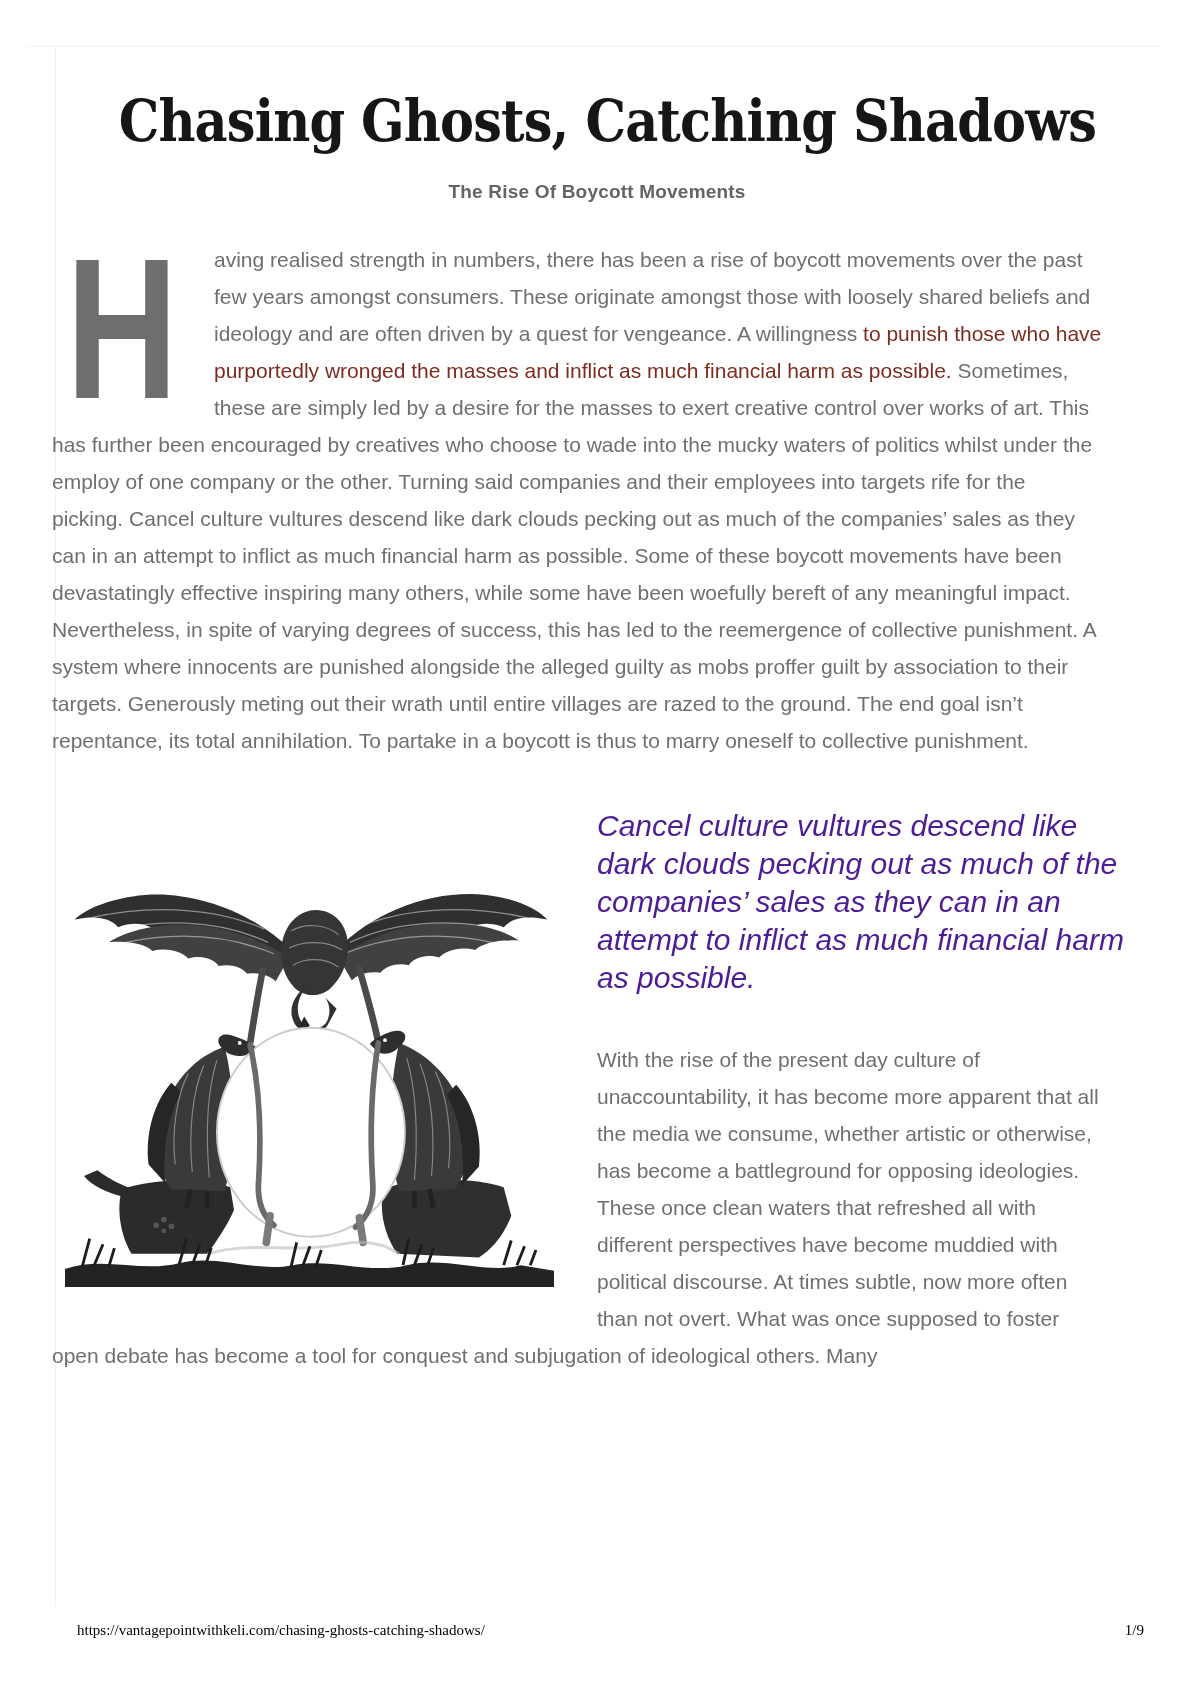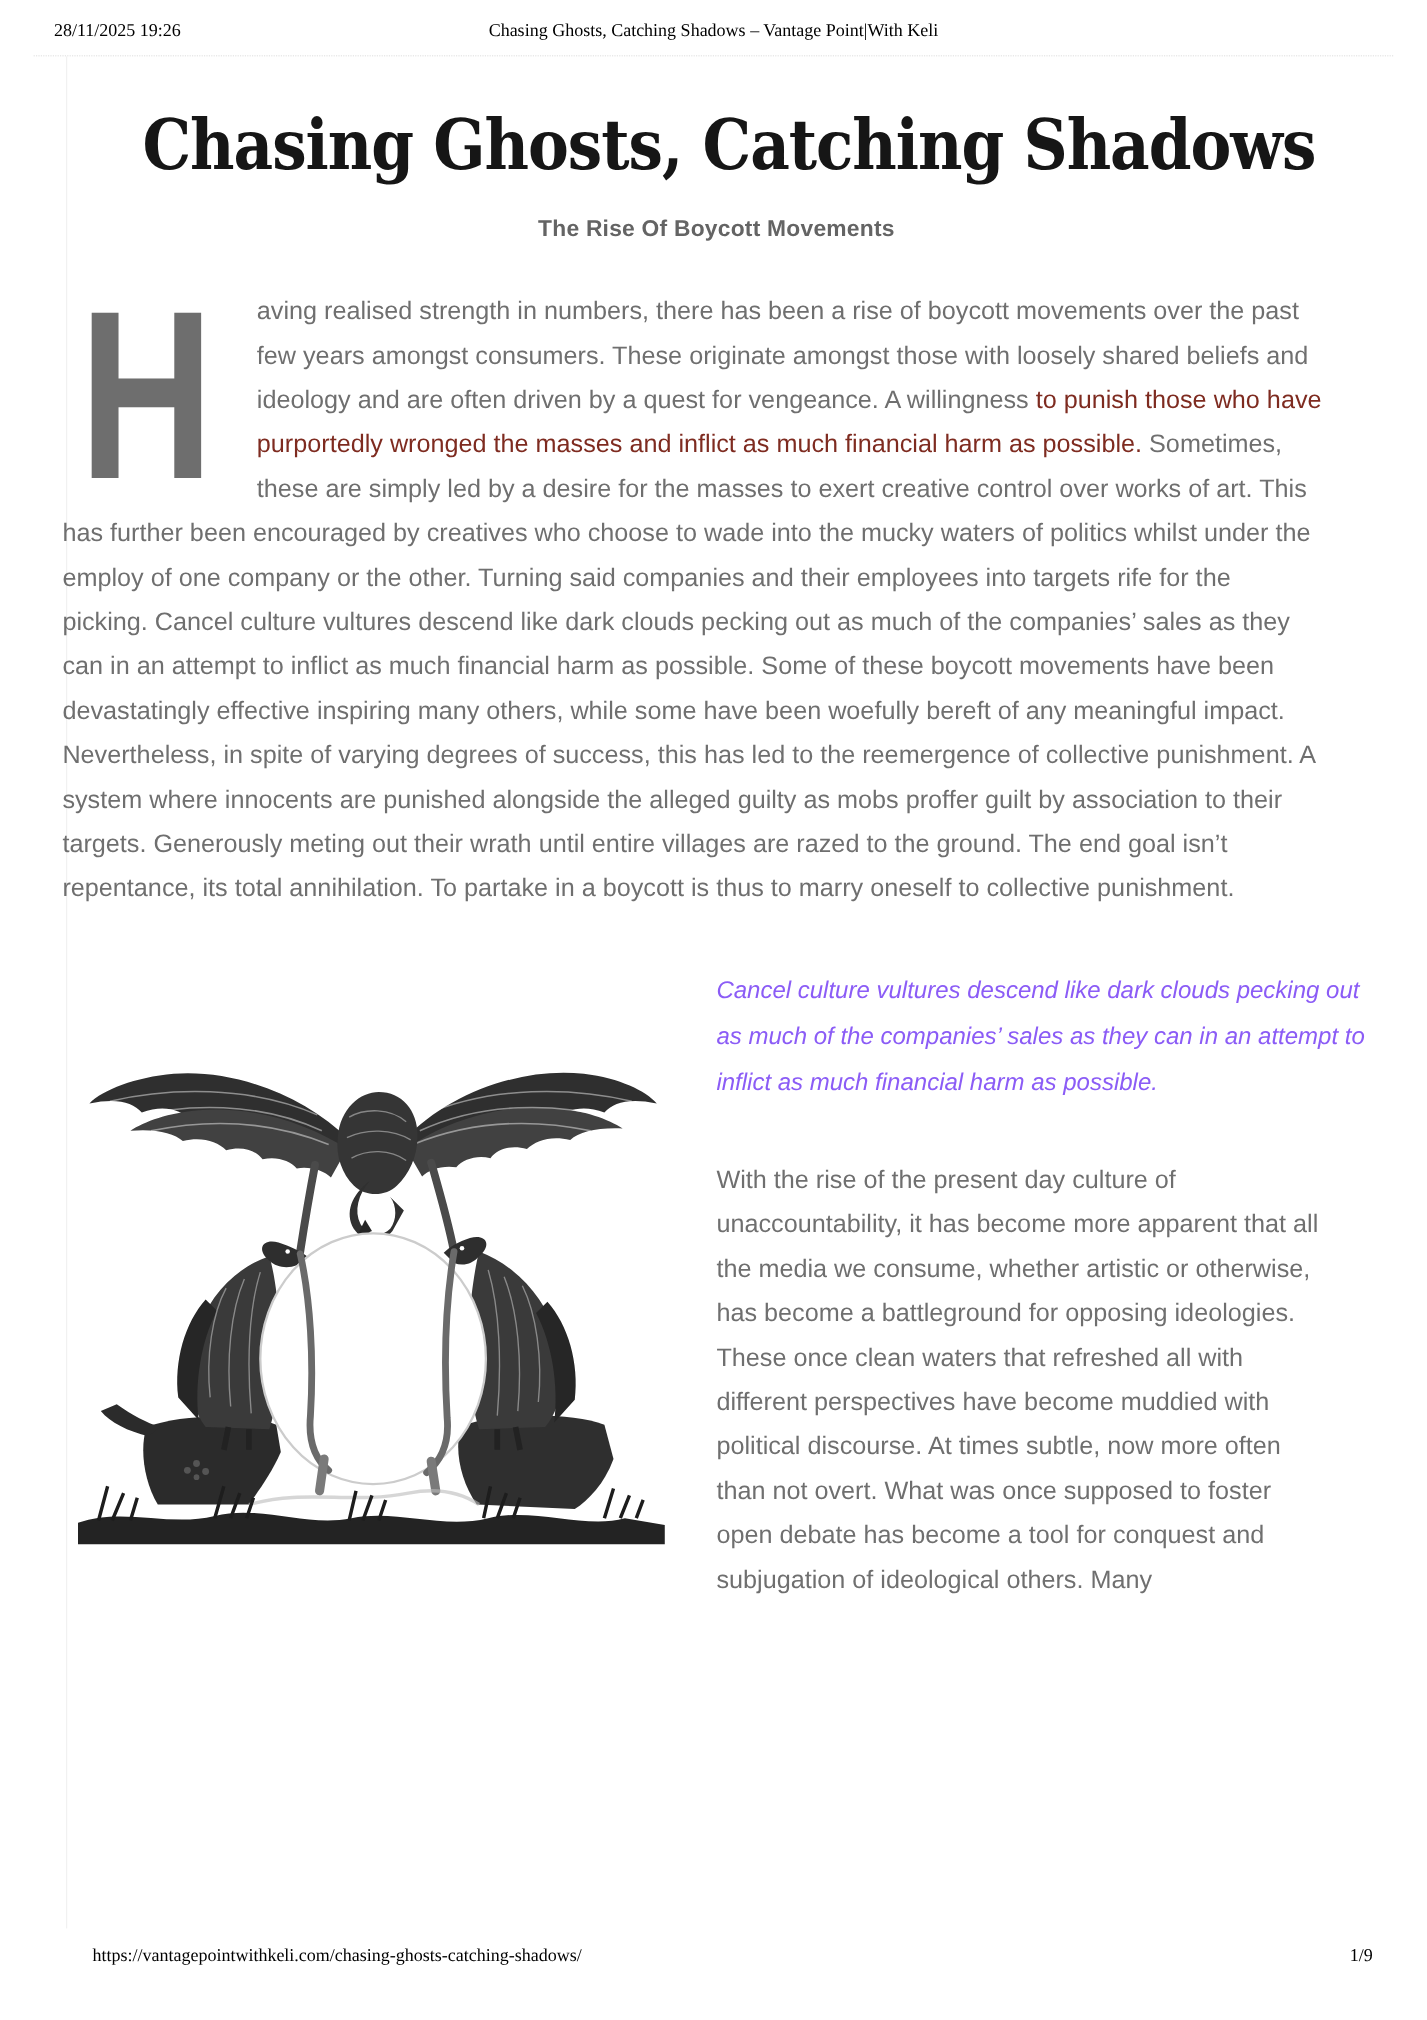--- a/index.html
+++ b/index.html
@@ -54,35 +54,31 @@
   a.article-link{color:#7e2b20;text-decoration:none;cursor:pointer;margin-top:12px;}
 
   .media-section{margin-top:0;}
   .media-section::after{content:"";display:block;clear:both;}
   figure.engraving{
     float:left;width:515px;height:432px;
     margin:48px 30px 14px 0;padding:0;
   }
   blockquote.pull-quote{
     margin:48px 0 17px 0;padding:0;
-    font-size:20px;line-height:38px;font-style:italic;color:#8b5cf6;
+    font-size:30px;line-height:38px;font-style:italic;color:#4c1d95;
   }
   .para2{margin:44px 0 0 0;padding-right:40px;}
 </style>
 </head>
 <body>
 
 <div class="page">
   <div class="page-edge-top"></div>
   <div class="page-edge-left"></div>
 
-  <div class="print-header">
-    <span class="ph-date">28/11/2025 19:26</span>
-    <span class="ph-title">Chasing Ghosts, Catching Shadows – Vantage Point|With Keli</span>
-  </div>
 
   <div class="article">
     <h1 class="article-title"><span class="condense">Chasing Ghosts, Catching Shadows</span></h1>
     <div class="article-subtitle">The Rise Of Boycott Movements</div>
 
     <p class="body-text para1">
       <span class="dropcap"><svg width="112" height="150" viewBox="0 0 112 150" aria-hidden="true">
             <text x="0" y="147" font-size="200" textLength="112" lengthAdjust="spacingAndGlyphs">H</text>
           </svg></span><span>aving realised strength in numbers, there has been a rise of boycott movements over the past few years amongst consumers. These originate amongst those with loosely shared beliefs and ideology and are often driven by a quest for vengeance. A willingness </span><a class="article-link" href="#">to punish those who have purportedly wronged the masses and inflict as much financial harm as possible.</a><span> Sometimes, these are simply led by a desire for the masses to exert creative control over works of art. This has further been encouraged by creatives who choose to wade into the mucky waters of politics whilst under the employ of one company or the other. Turning said companies and their employees into targets rife for the picking. Cancel culture vultures descend like dark clouds pecking out as much of the companies’ sales as they can in an attempt to inflict as much financial harm as possible. Some of these boycott movements have been devastatingly effective inspiring many others, while some have been woefully bereft of any meaningful impact. Nevertheless, in spite of varying degrees of success, this has led to the reemergence of collective punishment. A system where innocents are punished alongside the alleged guilty as mobs proffer guilt by association to their targets. Generously meting out their wrath until entire villages are razed to the ground. The end goal isn’t repentance, its total annihilation. To partake in a boycott is thus to marry oneself to collective punishment.</span>
     </p>

